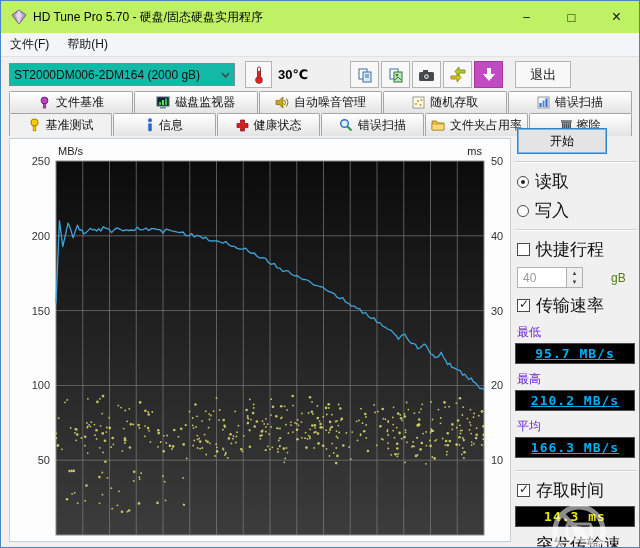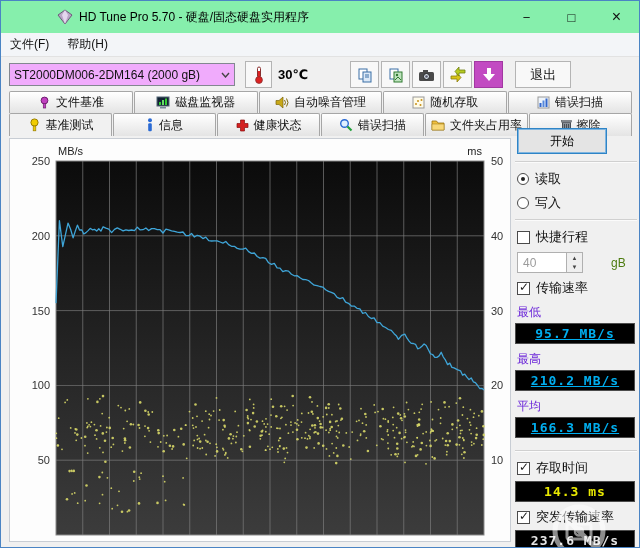--- a/index.html
+++ b/index.html
@@ -1,50 +1,50 @@
 <!DOCTYPE html>
 <html><head>
 <meta charset="utf-8">
 <style>
   html,body{margin:0;padding:0;background:#d8d8d8;}
   *{box-sizing:border-box;font-family:"Liberation Sans","DejaVu Sans",sans-serif;}
   #win{position:relative;width:640px;height:548px;background:#f0f0f0;border:1px solid #4a84c4;overflow:hidden;}
   
-  #titlebar{position:absolute;left:0;top:0;width:100%;height:32px;background:#86efac;display:flex;align-items:center;padding-left:46px;}
+  #titlebar{position:absolute;left:0;top:0;width:100%;height:32px;background:#bef264;display:flex;align-items:center;}
   #titlebar .title{font-size:12px;color:#000;margin-left:6px;}
   .win-ctrls{position:absolute;right:0;top:0;height:32px;display:flex;}
   .win-btn{width:45px;height:32px;display:flex;align-items:center;justify-content:center;font-size:13px;color:#111;}
   #app-icon{margin-left:10px;}
   
   #menubar{position:absolute;left:0;top:32px;width:100%;height:24px;background:#f3f5f8;display:flex;align-items:flex-start;border-bottom:1px solid #e2e2e2;}
   .menu-item{font-size:12px;color:#111;padding:3px 9px;}
   
   #toolbar{position:absolute;left:0;top:57px;width:100%;height:33px;background:#f0f0f0;display:flex;align-items:center;}
-  #drive-select{margin-left:8px;width:226px;height:23px;background:#f0abfc;border:1px solid #828790;display:flex;align-items:center;font-size:12px;color:#111;padding:0 4px;justify-content:space-between;}
+  #drive-select{margin-left:8px;width:226px;height:23px;background:#14b8a6;border:1px solid #828790;display:flex;align-items:center;font-size:12px;color:#111;padding:0 4px;justify-content:space-between;}
   .tool-btn{height:27px;border:1px solid #b4b4b4;background:#f8f8f8;display:flex;align-items:center;justify-content:center;}
   #temp-btn{width:27px;margin-left:10px;}
   #temp-label{font-size:13px;color:#000;margin-left:6px;font-weight:bold;}
   #tool-group{display:flex;margin-left:42px;gap:2px;}
   .tool-btn.icon{width:29px;}
   #download-btn{background:#c24ac2;border-color:#a238a2;}
   #exit-btn{width:56px;margin-left:12px;font-size:13px;color:#111;}
   
   .tabrow{position:absolute;left:8px;width:624px;display:flex;}
   #tabrow1{top:90px;height:22px;}
   #tabrow2{top:112px;height:23px;}
   .tab{flex:1;display:flex;align-items:center;justify-content:center;gap:5px;font-size:12px;color:#111;
        background:linear-gradient(#ffffff,#e4e4e4);border:1px solid #a6a6a6;border-bottom:none;border-radius:2px 2px 0 0;margin-right:1px;}
   .tab .ticon{display:flex;align-items:center;}
   .tab.selected{background:#f1f1f1;position:relative;z-index:3;box-shadow:0 2px 0 #f1f1f1;}
   
   #chart-panel{position:absolute;left:8px;top:137px;width:502px;height:404px;background:#fdfdfd;border:1px solid #c8cdd4;}
   #side-panel{position:absolute;left:514px;top:124px;width:122px;height:400px;}
   .sep{border-top:1px solid #d0d0d0;border-bottom:1px solid #fbfbfb;margin:7px 0;}
   #start-btn{width:90px;height:26px;margin:3px 0 4px 2px;background:#e4e4e4;border:1px solid #2e84c6;box-shadow:0 0 0 1px #7fb5e0 inset;font-size:12px;color:#000;display:flex;align-items:center;justify-content:center;}
-  .opt-row{display:flex;align-items:center;gap:6px;margin:6px 0 0 2px;font-size:13px;color:#111;}
+  .opt-row{display:flex;align-items:center;gap:6px;margin:6px 0 0 2px;font-size:17px;color:#111;}
   .radio{width:12px;height:12px;border:1px solid #4a4a4a;border-radius:50%;background:#fff;position:relative;flex:0 0 auto;}
   .radio.checked::after{content:"";position:absolute;left:3px;top:3px;width:4px;height:4px;border-radius:50%;background:#222;}
   .checkbox{width:13px;height:13px;border:1px solid #4a4a4a;background:#fff;position:relative;flex:0 0 auto;}
   .checkbox.checked::after{content:"✓";position:absolute;left:1px;top:-3px;font-size:12px;font-weight:bold;color:#1b1b1b;}
   .spin-row{display:flex;align-items:center;margin:6px 0 2px 2px;}
   #stroke-box{width:50px;height:21px;border:1px solid #b0b0b0;background:#fff;color:#9b9b9b;font-size:12px;display:flex;align-items:center;padding-left:5px;}
   .spinner{display:flex;flex-direction:column;width:16px;height:21px;border:1px solid #b0b0b0;border-left:none;}
   .spinner span{flex:1;font-size:6px;color:#444;background:#efefef;display:flex;align-items:center;justify-content:center;}
   .spin-unit{font-size:12px;color:#4d7c0f;margin-left:28px;}
   .lcd-label{font-size:12px;color:#6d28d9;margin:7px 0 2px 2px;}

